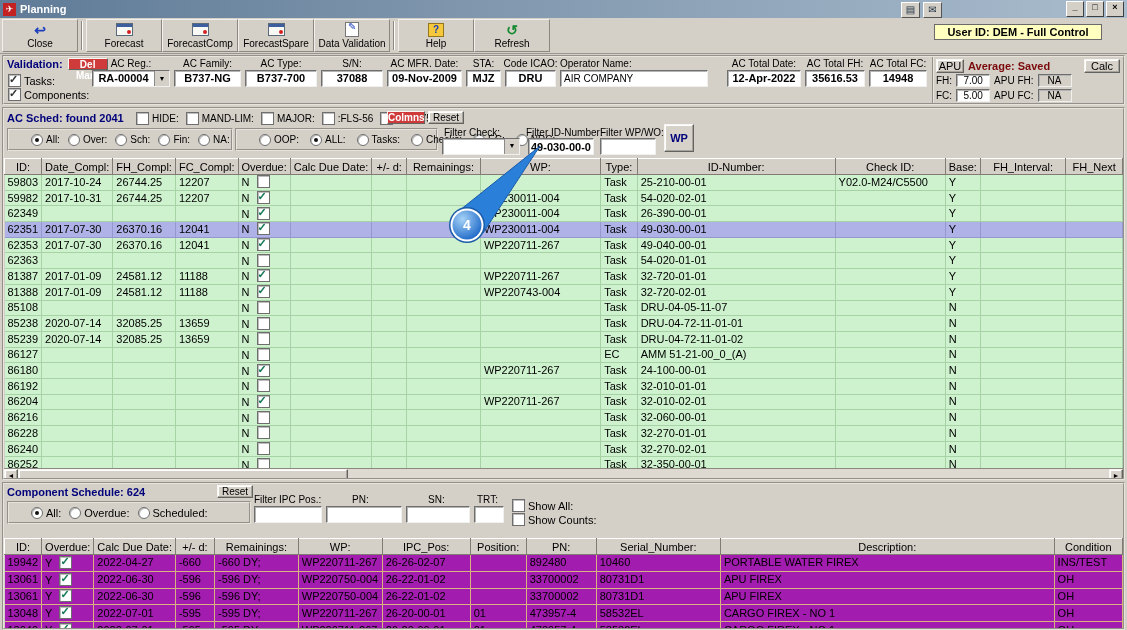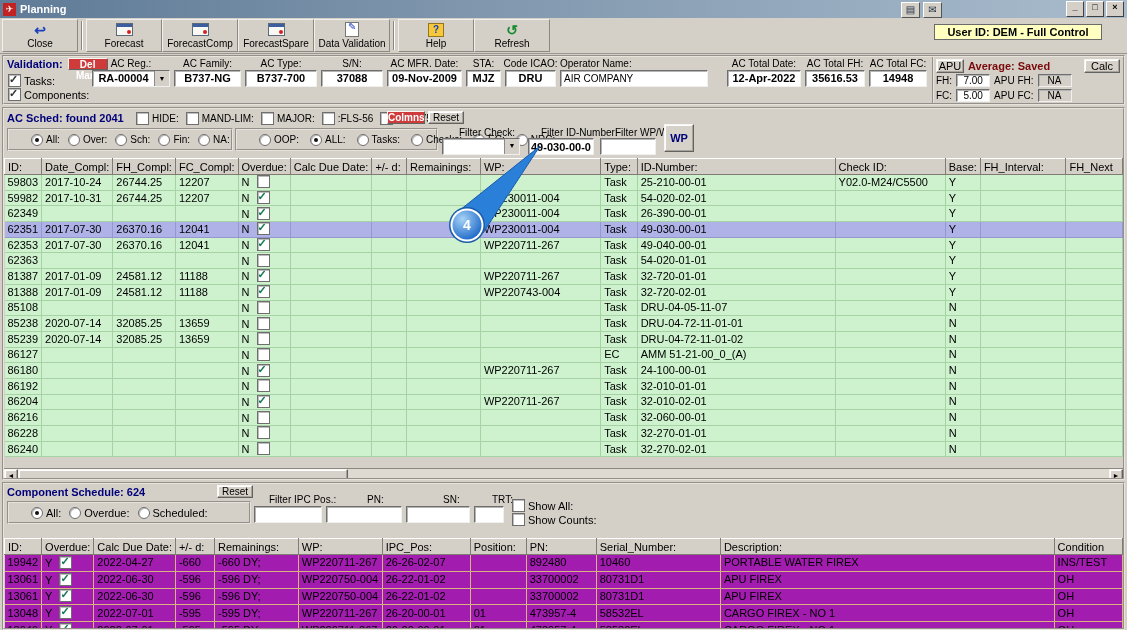--- a/index.html
+++ b/index.html
@@ -76,29 +76,29 @@
   .calc-btn{width:36px;height:14px;line-height:12px;margin-left:auto;}
   .mini{display:inline-block;width:34px;height:13px;line-height:12px;text-align:center;font-size:10px;}
   
   .ac-panel{position:absolute;left:2px;top:107px;width:1123px;height:373px;border:2px groove #e8e4dc;box-sizing:border-box;overflow:hidden;}
   .ac-title{position:absolute;left:3px;top:3px;}
   .ac-cbs{position:absolute;left:132px;top:3px;display:flex;gap:7px;font-size:10px;}
   .colmns-btn{position:absolute;left:383px;top:2px;width:38px;height:13px;line-height:12px;}
   .ac-reset{position:absolute;left:424px;top:2px;width:36px;height:13px;line-height:11px;font-size:10px;}
   .rg1{position:absolute;left:3px;top:19px;width:226px;height:23px;font-size:10px;}
   .rg2{position:absolute;left:231px;top:19px;width:203px;height:23px;font-size:10px;gap:11px;}
-  .flt-label{position:absolute;font-size:10px;white-space:nowrap;margin-left:15px;}
+  .flt-label{position:absolute;font-size:10px;white-space:nowrap;}
   .fc-combo{position:absolute;left:438px;top:29px;width:78px;height:17px;}
   .fid-input{position:absolute;left:524px;top:29px;width:66px;}
   .fwp-input{position:absolute;left:596px;top:29px;width:56px;}
   .wp-btn{position:absolute;left:660px;top:15px;width:30px;height:28px;font-weight:bold;color:#00007a;}
   .tbl-wrap{position:absolute;left:0;top:49px;right:0;height:310px;overflow:hidden;background:#d4d0c8;}
   table.grid{border-collapse:collapse;table-layout:fixed;}
   .grid th{background:#d4d0c8;border:1px solid;border-color:#fff #807c74 #807c74 #fff;font-weight:normal;
-    text-align:left;padding:0 3px;height:15px;overflow:hidden;white-space:nowrap;font-size:11px;}
+    text-align:center;padding:0 3px;height:15px;overflow:hidden;white-space:nowrap;font-size:11px;}
   .grid td{padding:0 3px;overflow:hidden;white-space:nowrap;font-size:11px;line-height:13px;}
   .grid.ac td{background:#cef2ce;border-right:1px solid #a6d2a6;border-bottom:1px solid #a6d2a6;height:14.7px;}
   .grid.ac tr.selected td{background:#aeb2e6;border-color:#9598cf;}
   .grid.comp td{background:#a21caf;border-right:1px solid #d8b281;border-bottom:1px solid #d8b281;height:15.8px;}
   .ovd-cell .cb{margin-left:7px;}
   .hscroll{position:absolute;left:0;top:359px;right:0;height:13px;background:#dedad2;border-top:1px solid #8c8880;display:flex;}
   .sbtn{width:14px;height:12px;font-size:7px;line-height:11px;}
   .sthumb{width:330px;height:12px;}
   
   .comp-panel{position:absolute;left:2px;top:482px;width:1123px;height:148px;border:2px groove #e8e4dc;box-sizing:border-box;overflow:hidden;}
@@ -684,20 +684,37 @@
             <td></td>
             <td></td>
             <td></td>
             <td>Task</td>
             <td>32-270-02-01</td>
             <td></td>
             <td>N</td>
             <td></td>
             <td></td>
           </tr>
+          <tr>
+            <td>86252</td>
+            <td></td>
+            <td></td>
+            <td></td>
+            <td class="ovd-cell"><span>N</span><span class="cb"></span></td>
+            <td></td>
+            <td></td>
+            <td></td>
+            <td></td>
+            <td>Task</td>
+            <td>32-350-00-01</td>
+            <td></td>
+            <td>N</td>
+            <td></td>
+            <td></td>
+          </tr>
         </tbody>
     </table>
   </div>
   <div class="hscroll">
     <button class="btn sbtn">◄</button>
     <button class="btn sthumb"></button>
     <button class="btn sbtn" style="margin-left:auto">►</button>
   </div>
 </div>
 

